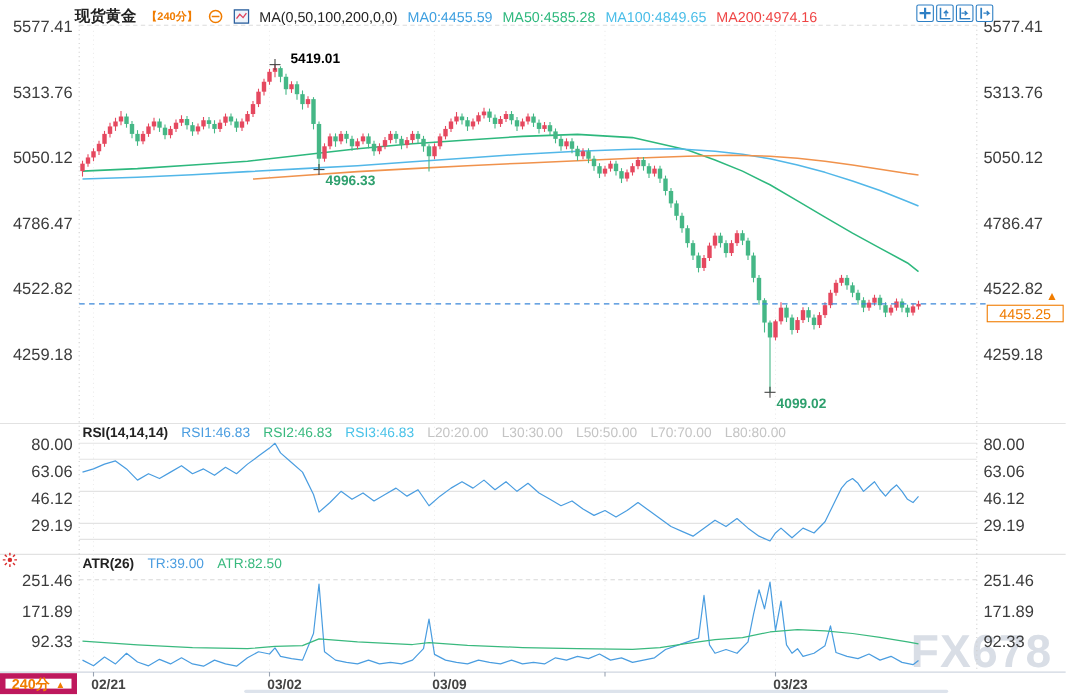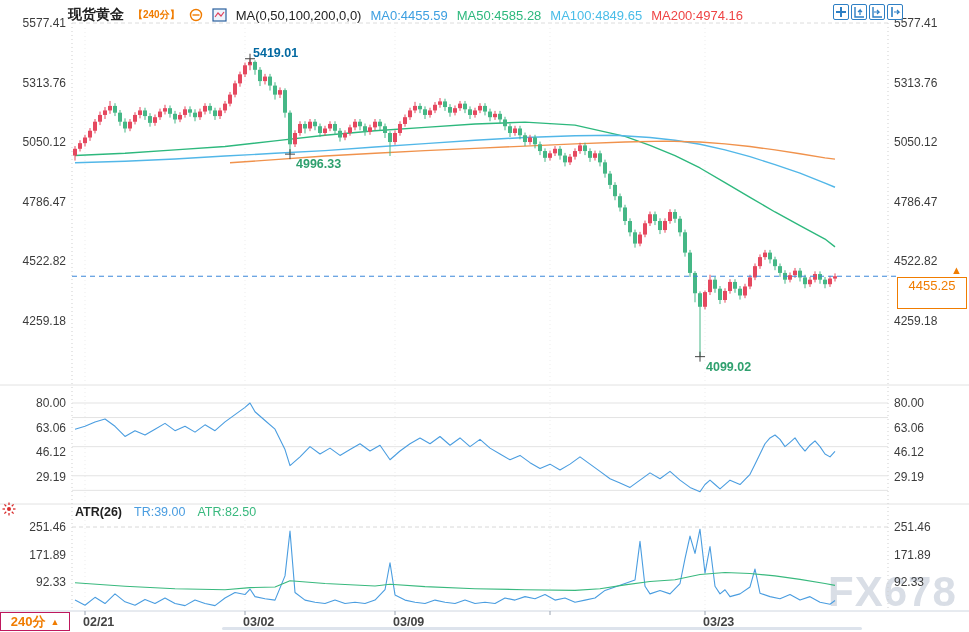--- a/index.html
+++ b/index.html
@@ -9,31 +9,31 @@
   #chart-svg{position:absolute;left:0;top:0;z-index:1;}
   .hdr{position:absolute;left:68px;top:5px;height:20px;display:flex;align-items:center;gap:9px;
        font-size:13px;white-space:nowrap;z-index:3;}
   .hdr .title{font-weight:bold;font-size:14px;color:#222;}
   .hdr .period{font-weight:bold;font-size:10px;}
   .hdr .maval{font-size:13px;}
   .icon-btn{display:inline-flex;align-items:center;justify-content:center;}
   .toolbar{position:absolute;left:833px;top:4px;display:flex;gap:2px;z-index:3;}
   .tool{width:16px;height:16px;border:1px solid #2e7fc4;border-radius:2px;background:#fff;
         display:flex;align-items:center;justify-content:center;cursor:pointer;}
-  .axis-label{position:absolute;font-size:12px;color:#3c3c3c;z-index:2;}
+  .axis-label{position:absolute;font-size:15px;color:#3c3c3c;z-index:2;}
   .axis-left .axis-label{width:62px;text-align:right;}
   .panel-hdr{position:absolute;left:75px;display:flex;gap:12px;font-size:12.5px;z-index:3;
              white-space:nowrap;align-items:center;}
   .panel-hdr .phname{color:#222;font-weight:bold;}
   .lvl{color:#c4c4c4;}
   .anno{position:absolute;font-size:12.5px;font-weight:bold;z-index:3;}
-  .price-box{position:absolute;left:897px;top:277px;width:70px;height:32px;border:1px solid #f07c00;
+  .price-box{position:absolute;left:897px;top:277px;width:70px;height:16px;border:1px solid #f07c00;
              color:#f07c00;font-size:13px;line-height:16px;text-align:center;background:#fff;z-index:4;}
   .price-arrow{position:absolute;left:951px;top:264px;color:#f07c00;font-size:11px;z-index:4;}
-  .footer-period{position:absolute;left:0;top:612px;width:70px;height:19px;border:1px solid #be185d;
+  .footer-period{position:absolute;left:0;top:612px;width:70px;height:19px;border:5px solid #be185d;
                  background:#fff;color:#f07c00;font-weight:bold;font-size:13px;display:flex;
                  align-items:center;justify-content:center;gap:5px;z-index:4;cursor:pointer;}
   .date-label{position:absolute;top:615px;font-size:12.5px;font-weight:bold;color:#444;z-index:3;}
   .scrollbar{position:absolute;left:222px;top:627px;width:640px;height:3px;background:#dde3ec;
              border-radius:2px;z-index:3;}
   .watermark{position:absolute;left:828px;top:568px;font-size:42px;font-weight:bold;
              color:#d9dee6;z-index:0;letter-spacing:1px;}
   .sun{position:absolute;left:2px;top:502px;z-index:3;}
 </style>
 </head>
@@ -426,20 +426,31 @@
         </svg>
     </span>
     <span class="tool">
       <svg width="12" height="12">
           <path d="M3 1v10" fill="none" stroke="#2e7fc4" stroke-width="1.6"></path>
           <path d="M5 6h5L8 4m2 2L8 8" fill="none" stroke="#2e7fc4" stroke-width="1.2"></path>
         </svg>
     </span>
   </div>
 
+  <div class="panel-hdr" style="top:386px">
+    <span class="phname">RSI(14,14,14)</span>
+    <span style="color: rgb(74, 157, 224);">RSI1:46.83</span>
+    <span style="color: rgb(57, 185, 126);">RSI2:46.83</span>
+    <span style="color: rgb(73, 194, 232);">RSI3:46.83</span>
+    <span class="lvl">L20:20.00</span>
+    <span class="lvl">L30:30.00</span>
+    <span class="lvl">L50:50.00</span>
+    <span class="lvl">L70:70.00</span>
+    <span class="lvl">L80:80.00</span>
+  </div>
 
   <div class="panel-hdr" style="top:505px">
     <span class="phname">ATR(26)</span>
     <span style="color: rgb(74, 157, 224);">TR:39.00</span>
     <span style="color: rgb(57, 185, 126);">ATR:82.50</span>
   </div>
 
   <div class="price-box">4455.25</div>
   <div class="price-arrow">▲</div>
 
@@ -498,17 +509,17 @@
       <div class="axis-label" style="top: 313.5px; left: 894px;">4259.18</div>
       <div class="axis-label" style="top: 396px; left: 894px;">80.00</div>
       <div class="axis-label" style="top: 420.7px; left: 894px;">63.06</div>
       <div class="axis-label" style="top: 445.3px; left: 894px;">46.12</div>
       <div class="axis-label" style="top: 470px; left: 894px;">29.19</div>
       <div class="axis-label" style="top: 520px; left: 894px;">251.46</div>
       <div class="axis-label" style="top: 547.5px; left: 894px;">171.89</div>
       <div class="axis-label" style="top: 575px; left: 894px;">92.33</div>
     </div>
   <div id="annos">
-      <div class="anno" style="color: #0369a1; left: 253px; top: 45.7477px;">5419.01</div>
+      <div class="anno" style="color: #000000; left: 264px; top: 45.7477px;">5419.01</div>
       <div class="anno" style="color: rgb(47, 160, 110); left: 296px; top: 157.138px;">4996.33</div>
       <div class="anno" style="color: rgb(47, 160, 110); left: 706px; top: 359.643px;">4099.02</div>
     </div>
 </div>
 
 </body></html>

